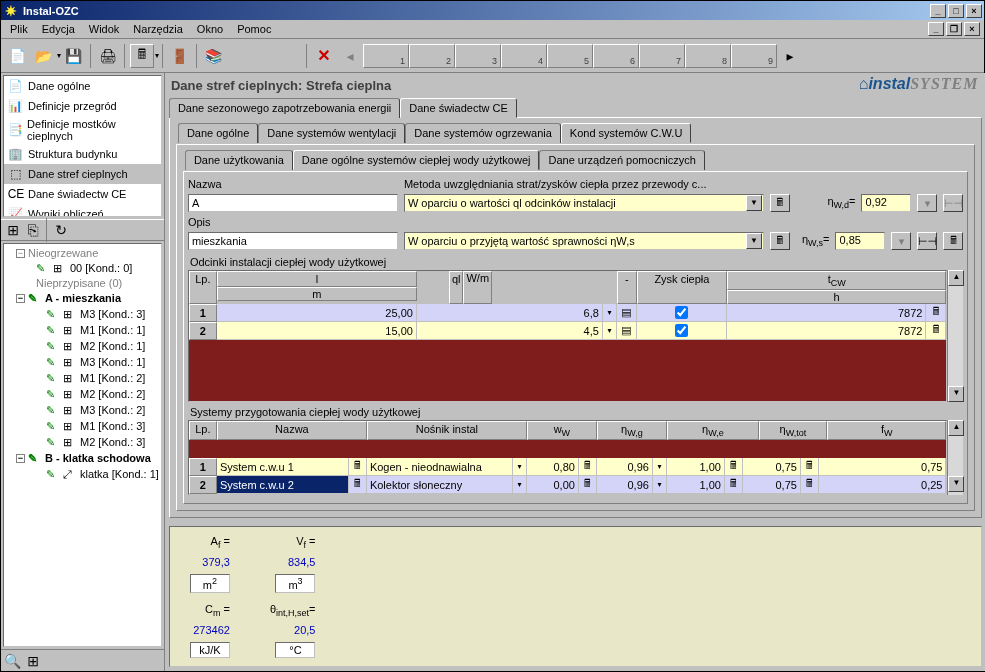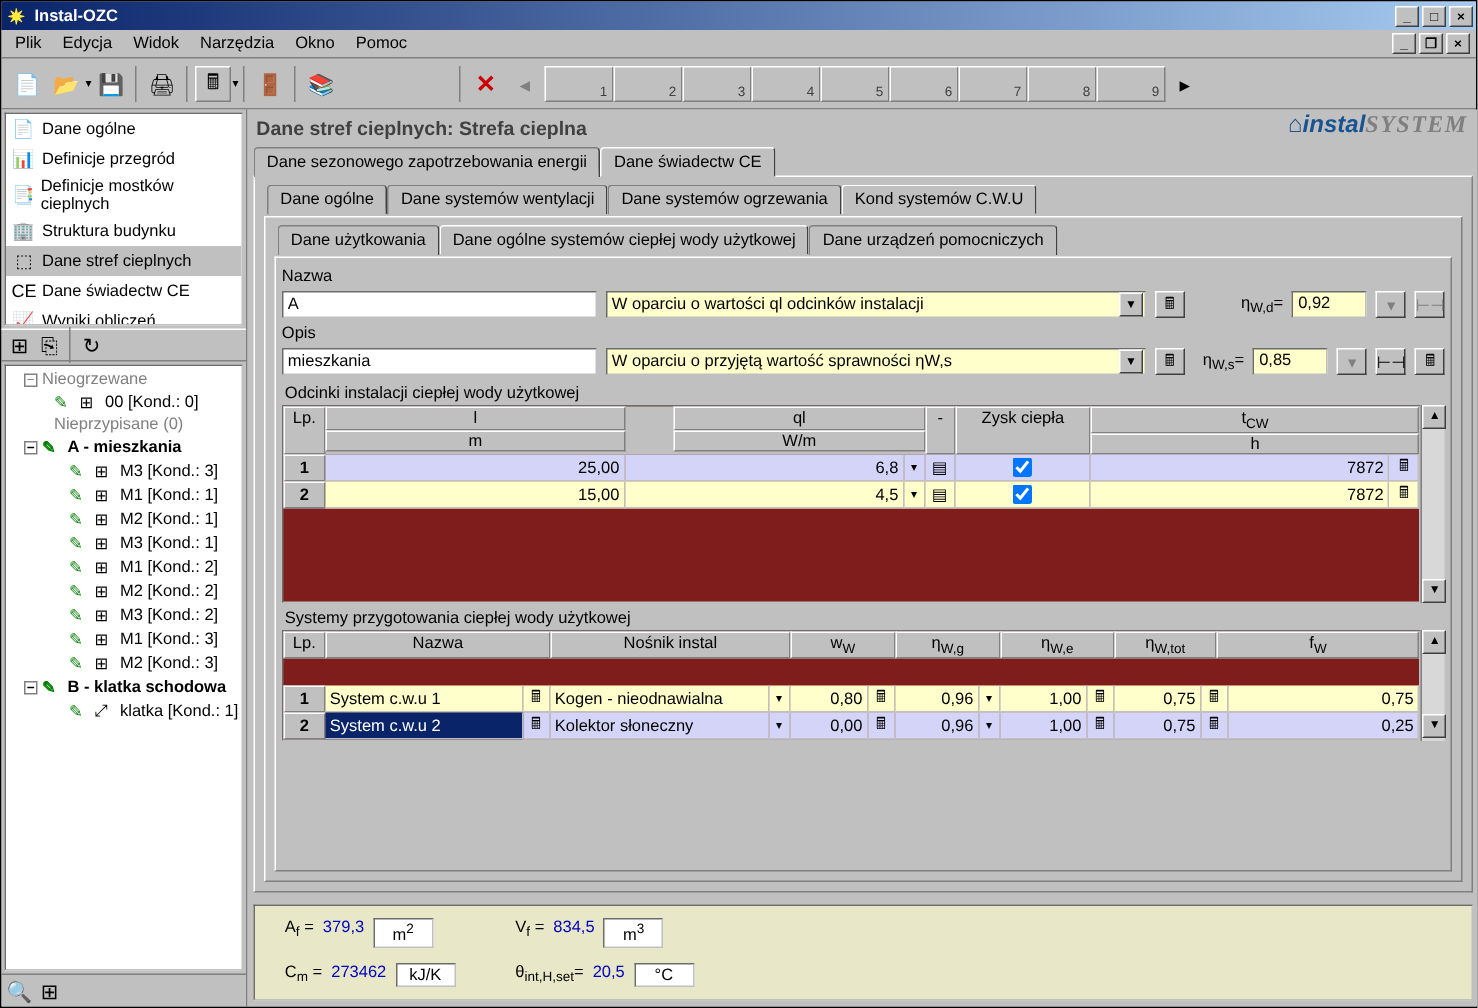--- a/index.html
+++ b/index.html
@@ -73,21 +73,21 @@
   .grid-cell.right { justify-content: flex-end; }
   .grid-cell.rownum { background: #c0c0c0; border: 1px solid #fff; border-right-color: #808080; border-bottom-color: #808080; font-weight: bold; }
   .grid-cell.yellow { background: #ffffcc; }
   .grid-cell.blue { background: #d4d4f8; }
   .grid-cell.selected { background: #0a246a; color: #fff; }
   
   .scrollbar-v { width: 16px; background: #d8d8d8; border-left: 1px solid #808080; }
   .scrollbar-arrow { width: 16px; height: 16px; background: #c0c0c0; border: 1px solid #fff; border-right-color: #404040; border-bottom-color: #404040; font-size: 8px; text-align: center; line-height: 12px; }
   
   .status-panel { background: #e8e8c8; border: 1px inset #c0c0c0; margin: 4px; padding: 8px 20px; display: flex; gap: 40px; flex-wrap: wrap; }
-  .status-group { display: flex; align-items: flex-start; gap: 6px; }
+  .status-group { display: flex; align-items: flex-end; gap: 6px; flex-direction: column; }
   .status-val { color: #0000c0; }
   .status-unit { background: #fff; border: 1px inset #c0c0c0; padding: 1px 6px; width: 40px; text-align: center; display: inline-block; }
   
   sub { font-size: 9px; }
   sup { font-size: 9px; }
 </style>
 </head>
 <body>
 
 <div class="window">
@@ -322,20 +322,23 @@
               <div class="tab">Dane użytkowania</div>
               <div class="tab active">Dane ogólne systemów ciepłej wody użytkowej</div>
               <div class="tab">Dane urządzeń pomocniczych</div>
             </div>
           <div class="tab-panel inner" style="flex:1;display:flex;flex-direction:column;overflow:hidden;">
 
             <div class="form-row">
               <div style="width:210px;">
                 <label>Nazwa</label>
               </div>
+              <div style="width:370px;">
+                <label>Metoda uwzględniania strat/zysków ciepła przez przewody c...</label>
+              </div>
             </div>
             <div class="form-row">
               <input class="text-input" style="width: 210px;" value="A">
               <div class="select-like" style="width:360px;">
                 <span>W oparciu o wartości ql odcinków instalacji</span>
                 <div class="drop-btn">▼</div>
               </div>
               <div class="calc-btn">🖩</div>
               <div style="flex:1;"></div>
               <label><span>η</span><sub>W,d</sub>=</label>
@@ -366,21 +369,21 @@
 
             <div class="grid-title">Odcinki instalacji ciepłej wody użytkowej</div>
             <div style="display:flex;">
               <div class="grid" style="flex:1;">
                 <div class="grid-header">
                   <div class="grid-header-cell" style="width:28px;">Lp.</div>
                   <div style="width:200px;display:flex;flex-direction:column;">
                     <div class="grid-header-cell">l</div>
                     <div class="grid-subheader-cell">m</div>
                   </div>
-                  <div style="width:200px;display:flex;flex-direction:column;padding-left:32px;">
+                  <div style="width:200px;display:flex;flex-direction:row;padding-left:32px;">
                     <div class="grid-header-cell">ql</div>
                     <div class="grid-subheader-cell">W/m</div>
                   </div>
                   <div class="grid-header-cell" style="width:20px;">-</div>
                   <div class="grid-header-cell" style="width:90px;">Zysk ciepła</div>
                   <div style="flex:1;display:flex;flex-direction:column;">
                     <div class="grid-header-cell"><span>t</span><sub>CW</sub></div>
                     <div class="grid-subheader-cell">h</div>
                   </div>
                 </div>
@@ -421,21 +424,21 @@
 
             <div class="grid-title">Systemy przygotowania ciepłej wody użytkowej</div>
             <div style="display:flex;">
               <div class="grid" style="flex:1;">
                 <div class="grid-header">
                   <div class="grid-header-cell" style="width:28px;">Lp.</div>
                   <div class="grid-header-cell" style="width:150px;">Nazwa</div>
                   <div class="grid-header-cell" style="width:160px;">Nośnik instal</div>
                   <div class="grid-header-cell" style="width:70px;"><span>w</span><sub>W</sub></div>
                   <div class="grid-header-cell" style="width:70px;">η<sub>W,g</sub></div>
-                  <div class="grid-header-cell" style="width:76px;">η<sub>W,e</sub></div>
+                  <div class="grid-header-cell" style="width:92px;">η<sub>W,e</sub></div>
                   <div class="grid-header-cell" style="width:68px;">η<sub>W,tot</sub></div>
                   <div class="grid-header-cell" style="flex:1;"><span>f</span><sub>W</sub></div>
                 </div>
                 <div style="height:18px;"></div>
                 <div id="grid2-body">
                     <div class="grid-row">
     <div class="grid-cell rownum center" style="width:28px;">1</div>
     <div class="grid-cell yellow left" style="width:132px;">System c.w.u 1</div>
     <div class="grid-cell yellow center" style="width:18px;">🖩</div>
     <div class="grid-cell yellow left" style="width:146px;">Kogen - nieodnawialna</div>

